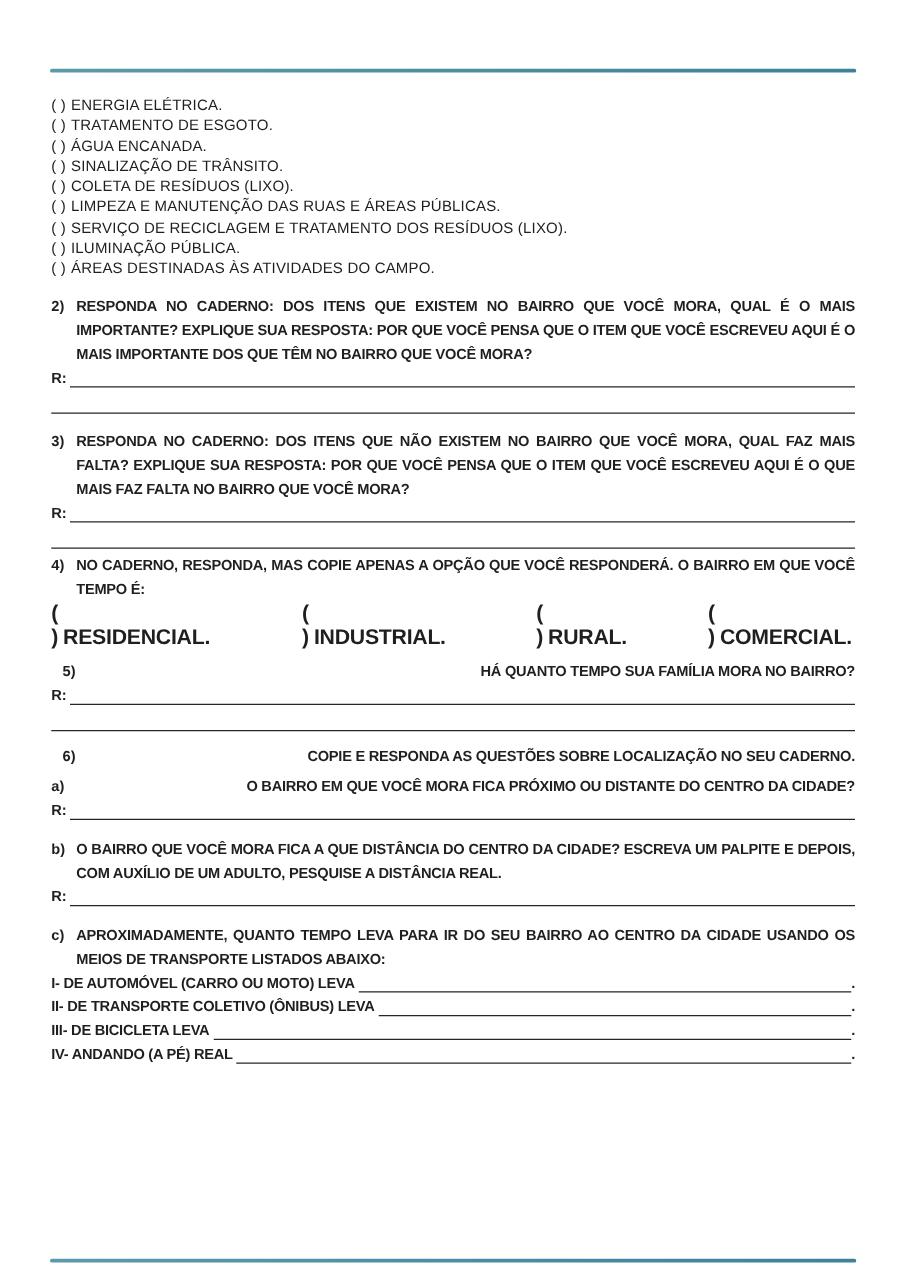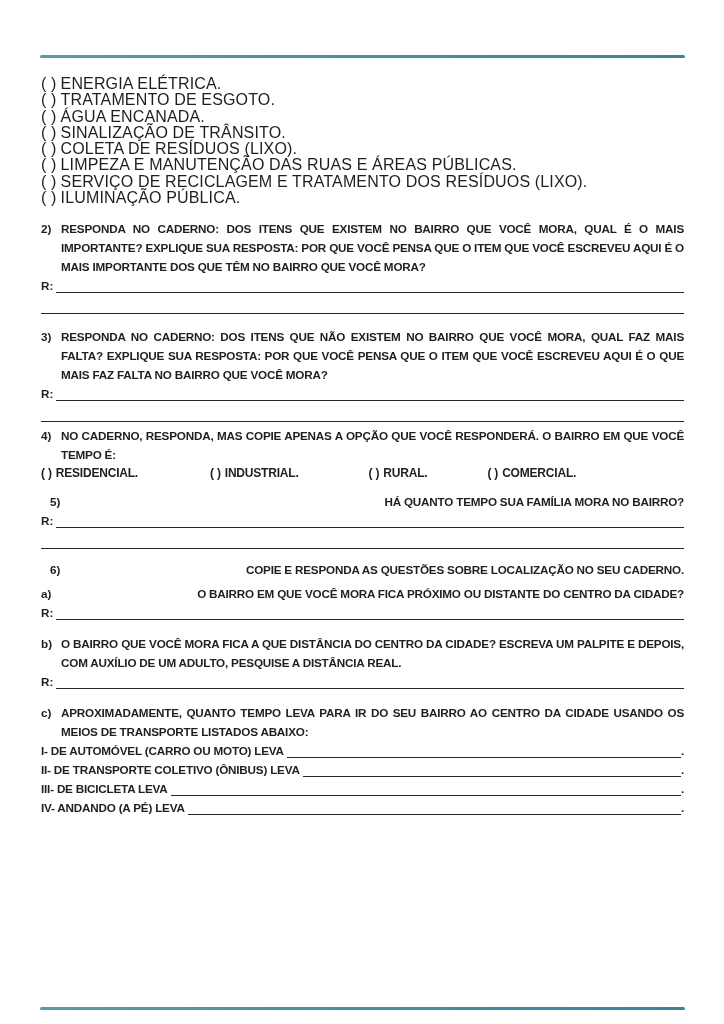--- a/index.html
+++ b/index.html
@@ -16,41 +16,41 @@
     background:linear-gradient(90deg,#5b9aab,#3d8298);
     border-radius:2px;
   }
   .hrule.top{top:55px;}
   .hrule.bottom{top:1007px;}
   .content{
     position:absolute;left:41px;right:40px;top:76px;
   }
   
   .chk-row{
-    font-size:16px;line-height:16.3px;font-weight:400;
+    font-size:12px;line-height:16.3px;font-weight:400;
     letter-spacing:.15px;white-space:nowrap;
   }
   .chk-box{display:inline-block;}
   .chk-label{margin-left:4px;}
   
   .q{display:flex;margin-top:0;}
   .q-num{flex:none;width:20px;font-weight:700;font-size:11.7px;line-height:19px;}
   .q-num.pad{width:30px;padding-left:9px;box-sizing:content-box;}
   .q-text{
     flex:1;font-weight:700;font-size:11.7px;line-height:19px;
     letter-spacing:-0.2px;text-align:justify;
   }
   .q-text.nojust{text-align:right;}
   
   .r-row{display:flex;align-items:flex-end;height:19px;}
   .r-label{font-weight:700;font-size:11.7px;line-height:19px;flex:none;}
   .fill-line{flex:1;border-bottom:1.6px solid #262626;margin:0 0 2px 3px;}
   .full-rule{height:18px;border-bottom:1.6px solid #262626;}
   
-  .opts{display:flex;font-weight:700;font-size:12px;line-height:19px;letter-spacing:-0.2px;gap:28px;}
+  .opts{display:flex;font-weight:700;font-size:17px;line-height:19px;letter-spacing:-0.2px;gap:28px;}
   .opts .opt:nth-child(1){margin-right:44px;}
   .opts .opt:nth-child(2){margin-right:42px;}
   .opts .opt:nth-child(3){margin-right:32px;}
   .opt-box{margin-right:4px;}
   
   .t-row{display:flex;align-items:flex-end;height:19px;font-weight:700;font-size:11.7px;letter-spacing:-0.2px;}
   .t-label{flex:none;line-height:19px;}
   .t-suffix{flex:none;line-height:19px;}
   
   .mt-q2{margin-top:13px;}
@@ -87,20 +87,23 @@
         <span class="chk-box">( )</span><span class="chk-label">COLETA DE RESÍDUOS (LIXO).</span>
       </div>
       <div class="chk-row">
         <span class="chk-box">( )</span><span class="chk-label">LIMPEZA E MANUTENÇÃO DAS RUAS E ÁREAS PÚBLICAS.</span>
       </div>
       <div class="chk-row">
         <span class="chk-box">( )</span><span class="chk-label">SERVIÇO DE RECICLAGEM E TRATAMENTO DOS RESÍDUOS (LIXO).</span>
       </div>
       <div class="chk-row">
         <span class="chk-box">( )</span><span class="chk-label">ILUMINAÇÃO PÚBLICA.</span>
+      </div>
+      <div class="chk-row">
+        <span class="chk-box">( )</span><span class="chk-label">ÁREAS DESTINADAS ÀS ATIVIDADES DO CAMPO.</span>
       </div>
     </div>
 
     <div class="q mt-q2">
       <span class="q-num">2)</span>
       <span class="q-text">RESPONDA NO CADERNO: DOS ITENS QUE EXISTEM NO BAIRRO QUE VOCÊ MORA, QUAL É O MAIS IMPORTANTE? EXPLIQUE SUA RESPOSTA: POR QUE VOCÊ PENSA QUE O ITEM QUE VOCÊ ESCREVEU AQUI É O MAIS IMPORTANTE DOS QUE TÊM NO BAIRRO QUE VOCÊ MORA?</span>
     </div>
     <div class="r-row">
       <span class="r-label">R:</span>
       <span class="fill-line"></span>
@@ -174,21 +177,21 @@
       <span class="t-label">II- DE TRANSPORTE COLETIVO (ÔNIBUS) LEVA</span>
       <span class="fill-line"></span>
       <span class="t-suffix">.</span>
     </div>
     <div class="t-row">
       <span class="t-label">III- DE BICICLETA LEVA</span>
       <span class="fill-line"></span>
       <span class="t-suffix">.</span>
     </div>
     <div class="t-row">
-      <span class="t-label">IV- ANDANDO (A PÉ) LEVA</span>
+      <span class="t-label">IV- ANDANDO (A PÉ) REAL</span>
       <span class="fill-line"></span>
       <span class="t-suffix">.</span>
     </div>
 
   </div>
 
   <div class="hrule bottom"></div>
 </div>
 
 </body></html>

